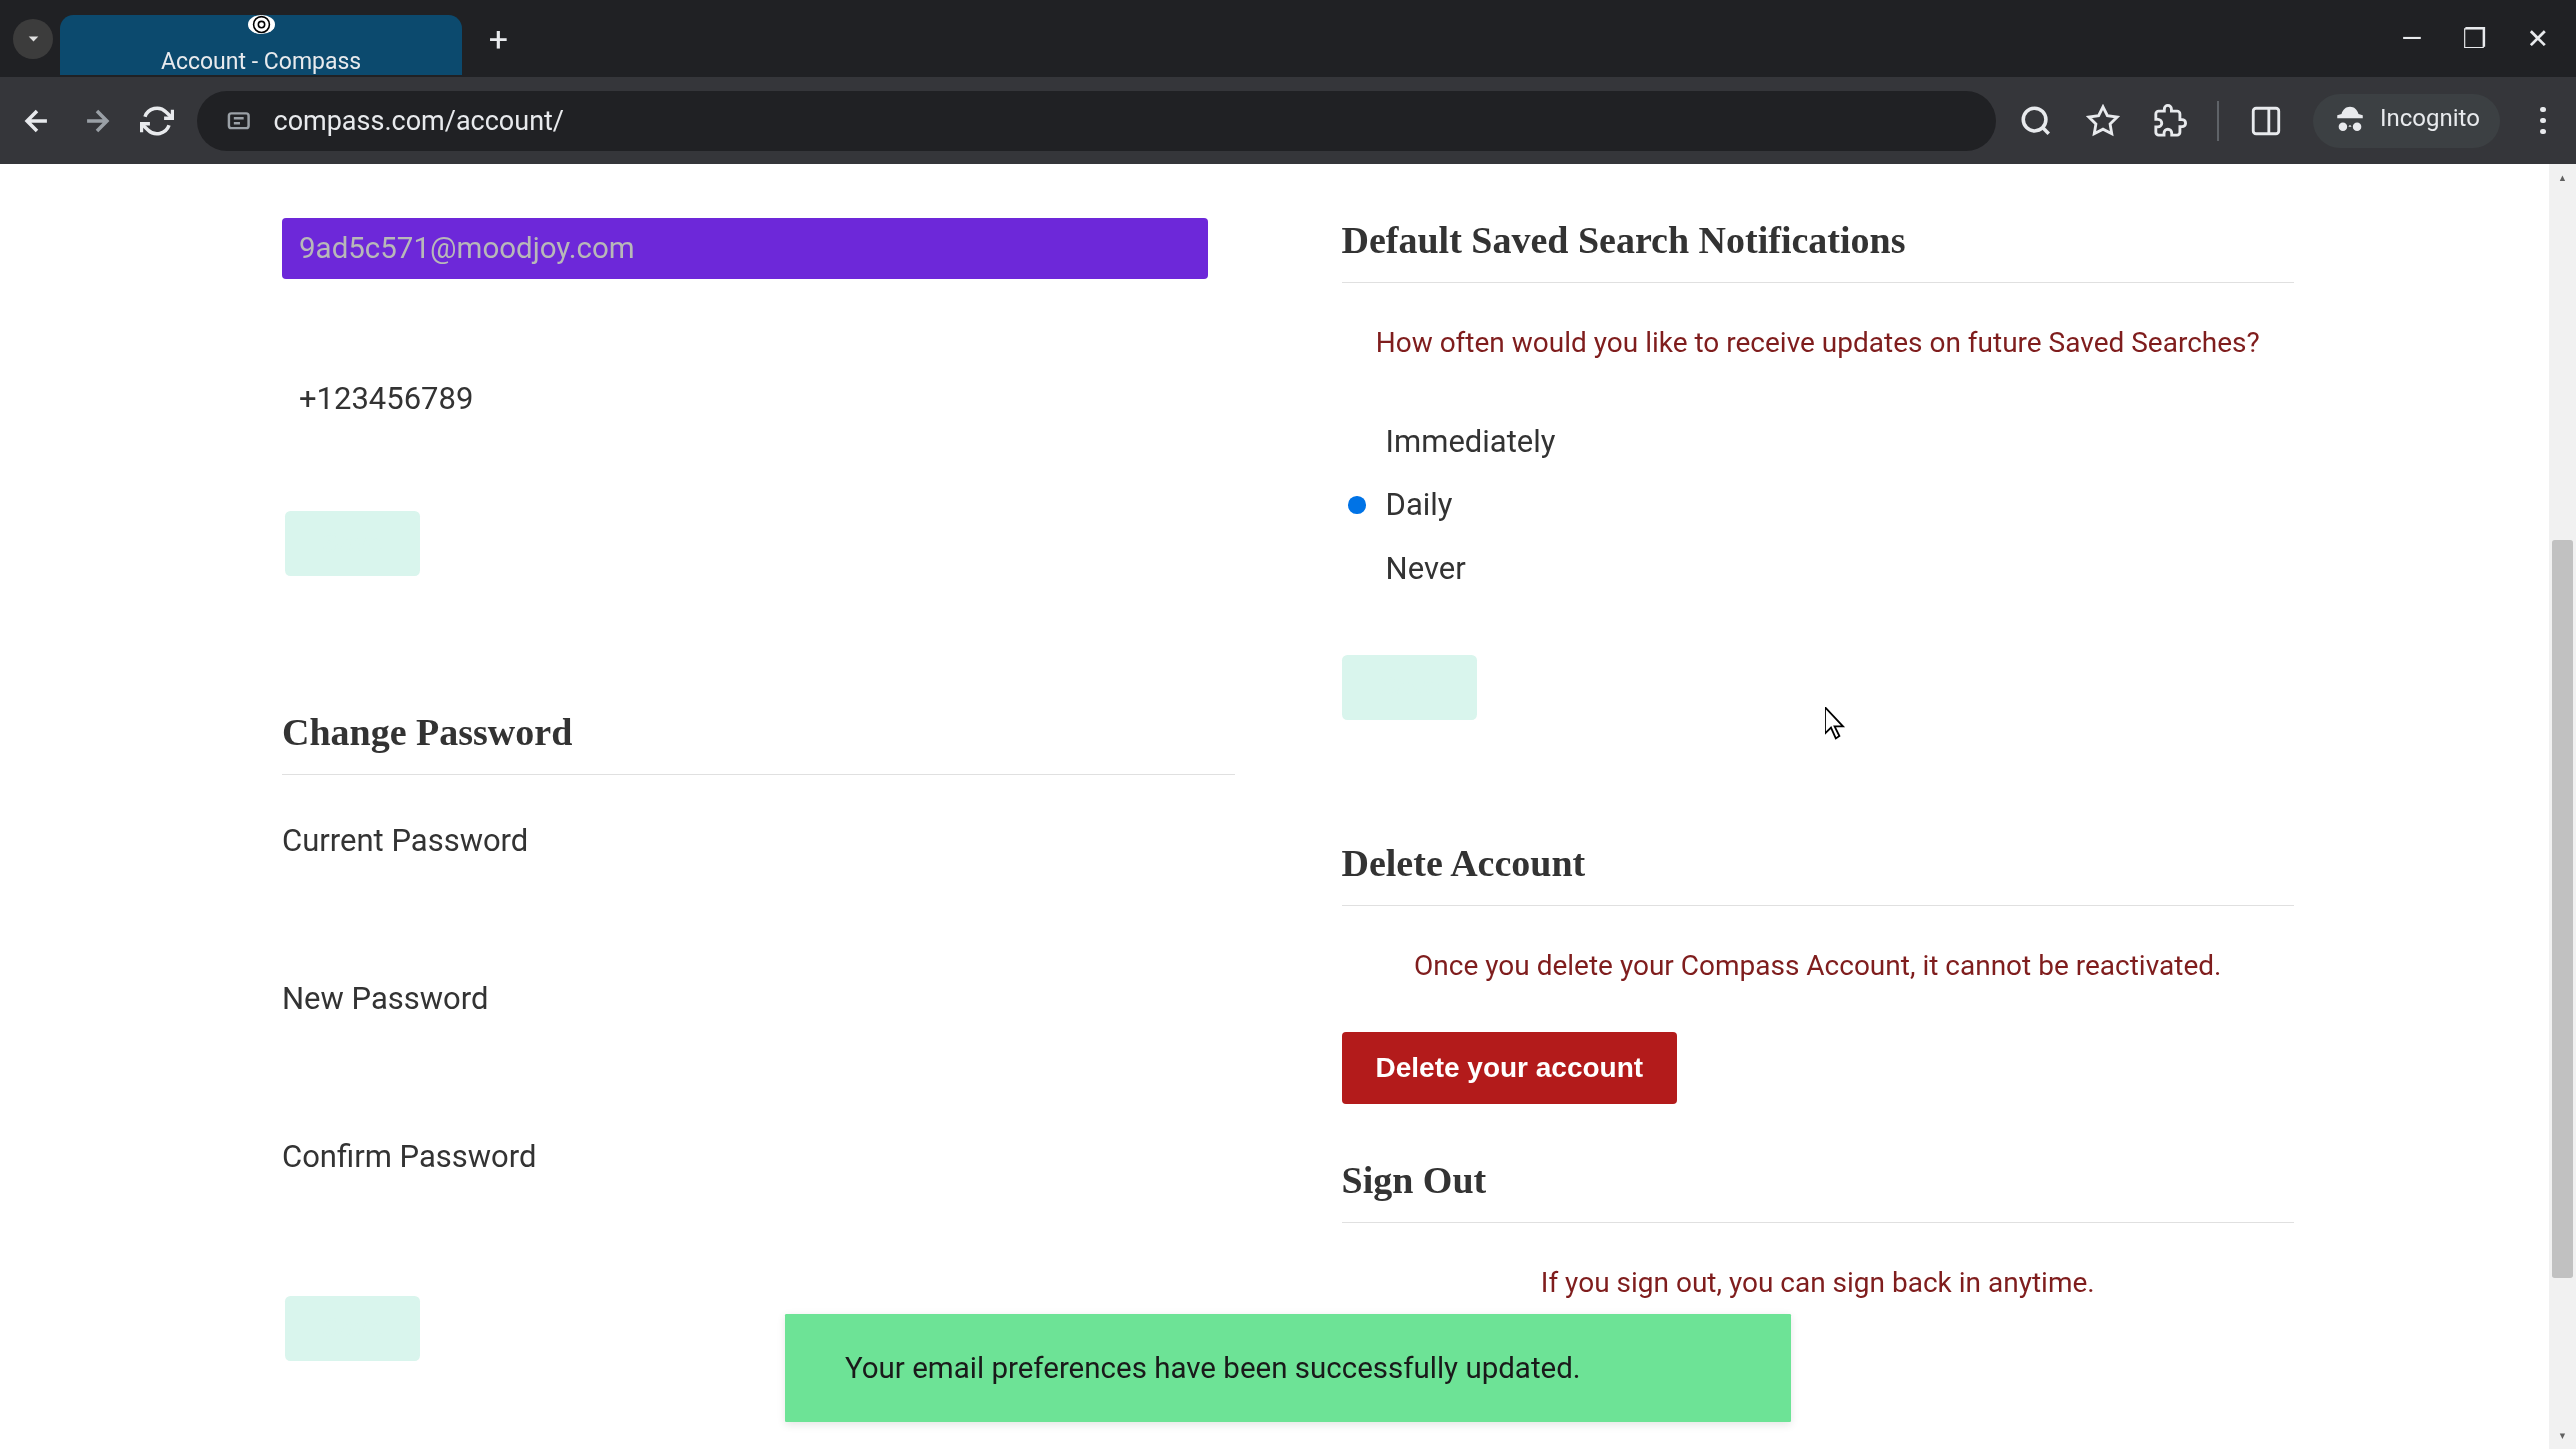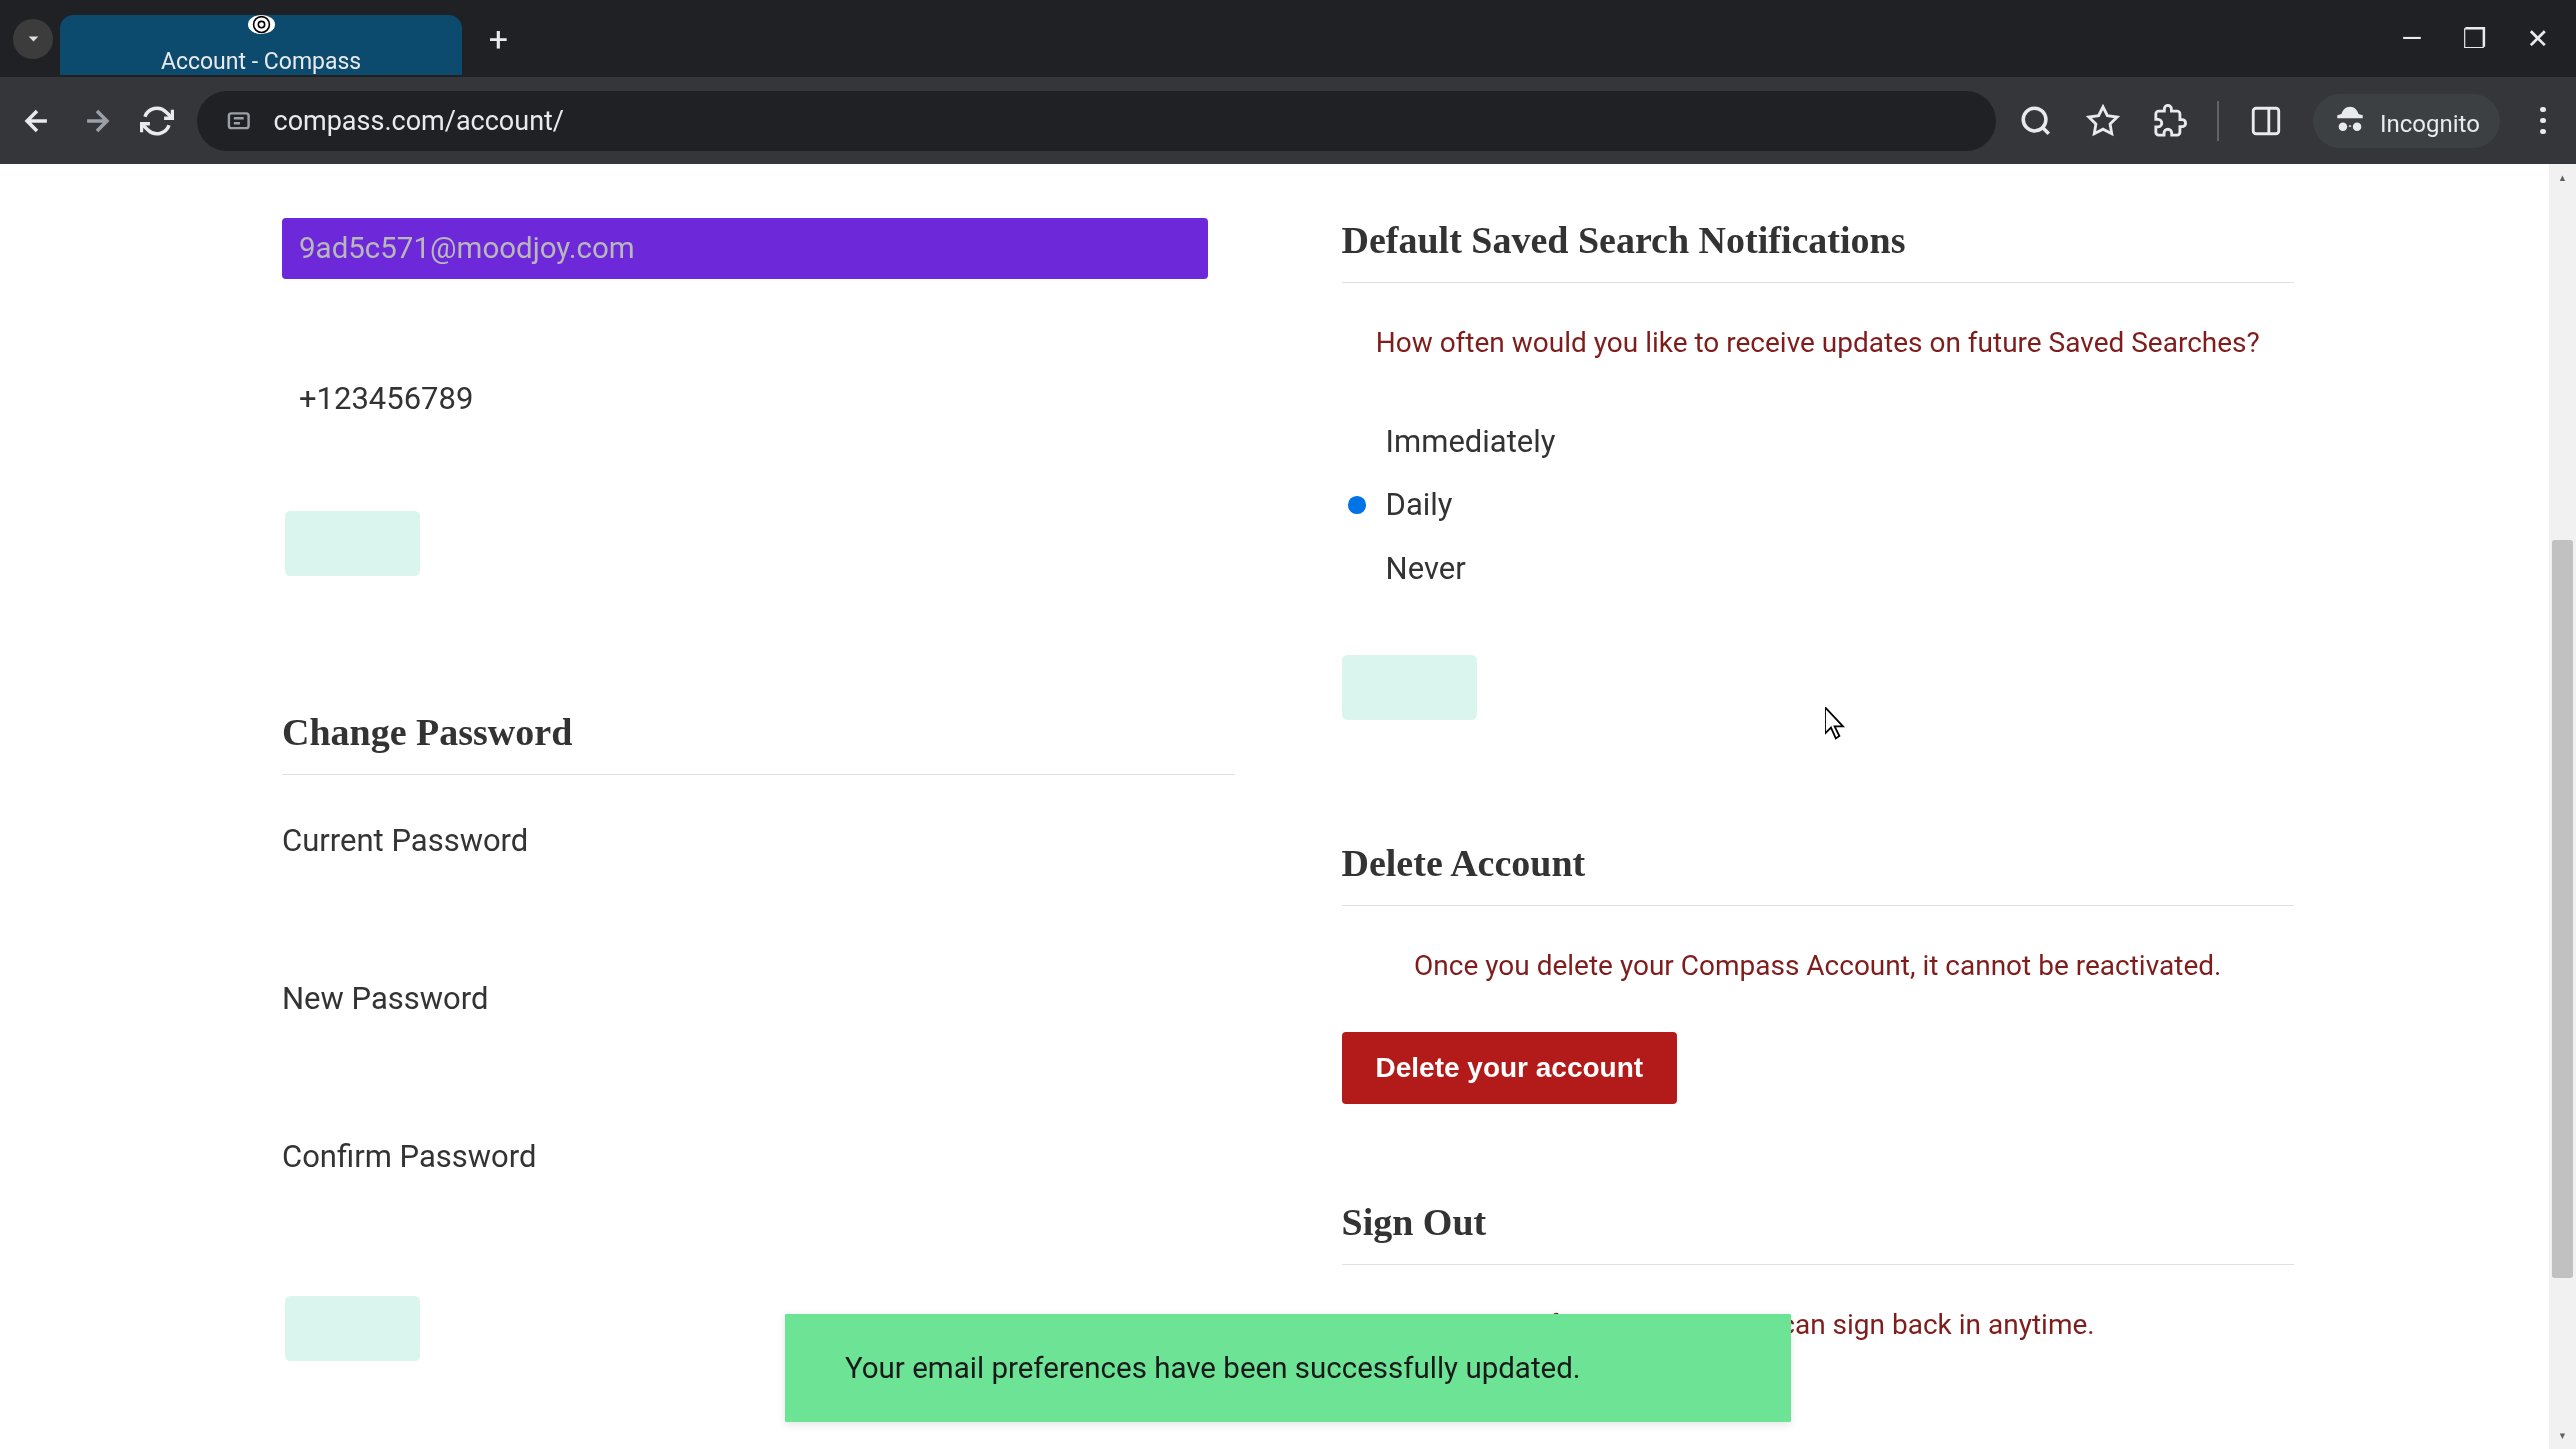--- a/index.html
+++ b/index.html
@@ -29,21 +29,21 @@
     .nav-icon { color: #9aa0a6; display: flex; align-items: center; justify-content: center; width: 40px; height: 40px; }
     .nav-icon.active { color: #e8eaed; }
     .nav-icon svg { width: 34px; height: 34px; }
     .address-bar-wrap { flex: 1; display: flex; align-items: center; background: #202124; border-radius: 40px; height: 60px; padding: 0 27px; gap: 20px;}
     .site-info-icon { color: #9aa0a6; display:flex; align-items:center;}
     .url-text { color: #e8eaed; font-size: 27px; }
     .toolbar-right { display: flex; align-items: center; gap: 27px; color: #e8eaed; }
     .toolbar-right .icon-btn { display:flex; align-items:center; justify-content:center; width:40px; height:40px;}
     .toolbar-right svg { width: 34px; height: 34px; }
     .divider { width: 1.3px; height: 40px; background: #5f6368; }
-    .incognito-badge { display: flex; align-items: flex-end; gap: 13.4px; background: #3c4043; border-radius: 34px; padding: 10px 20px; }
+    .incognito-badge { display: flex; align-items: flex-start; gap: 13.4px; background: #3c4043; border-radius: 34px; padding: 10px 20px; }
     .incognito-label { font-size: 24px; }
     .menu-dots { display:flex; flex-direction:column; gap:5.4px; padding:0 13.4px;}
     .menu-dots span { width:5.4px; height:5.4px; border-radius:50%; background:#e8eaed;}
 
     
     .page {
       background: #fff;
       height: calc(1449px - 164px);
       position: relative;
       overflow: hidden;
@@ -68,21 +68,21 @@
     .right-col .section-heading { margin-bottom: 40px; }
     .help-text { font-size: 28px; color: #7f1d1d; margin-bottom: 47px; line-height: 1.4; text-align: center;}
 
     .radio-group { margin-left: 6.7px; margin-bottom: 54px;}
     .radio-option { display: flex; align-items: center; gap: 20px; font-size: 31px; color: #333; padding: 13.4px 0; }
     .radio-dot { width: 17.4px; height: 17.4px; border-radius: 50%; background: transparent; flex-shrink:0;}
     .radio-dot.selected { background: #0073e6; }
     
     .save-btn-ghost-2 { background: #d9f5ed; color: #d9f5ed; border: none; padding: 17px 37px; border-radius: 5.4px; font-size: 27px; margin-bottom: 121px;}
 
-    .danger-btn { background: #b31b1b; color: #fff; border: none; padding: 20px 34px; font-size: 28px; font-weight: 600; border-radius: 4px; cursor: pointer; margin-bottom: 96px;}
+    .danger-btn { background: #b31b1b; color: #fff; border: none; padding: 20px 34px; font-size: 28px; font-weight: 600; border-radius: 4px; cursor: pointer; margin-bottom: 54px;}
 
     .toast {
       position: absolute;
       bottom: 27px;
       left: 50%;
       transform: translateX(-50%);
       background: #6de396;
       color: #1a1a1a;
       padding: 37px 60px;
       font-size: 29.5px;

